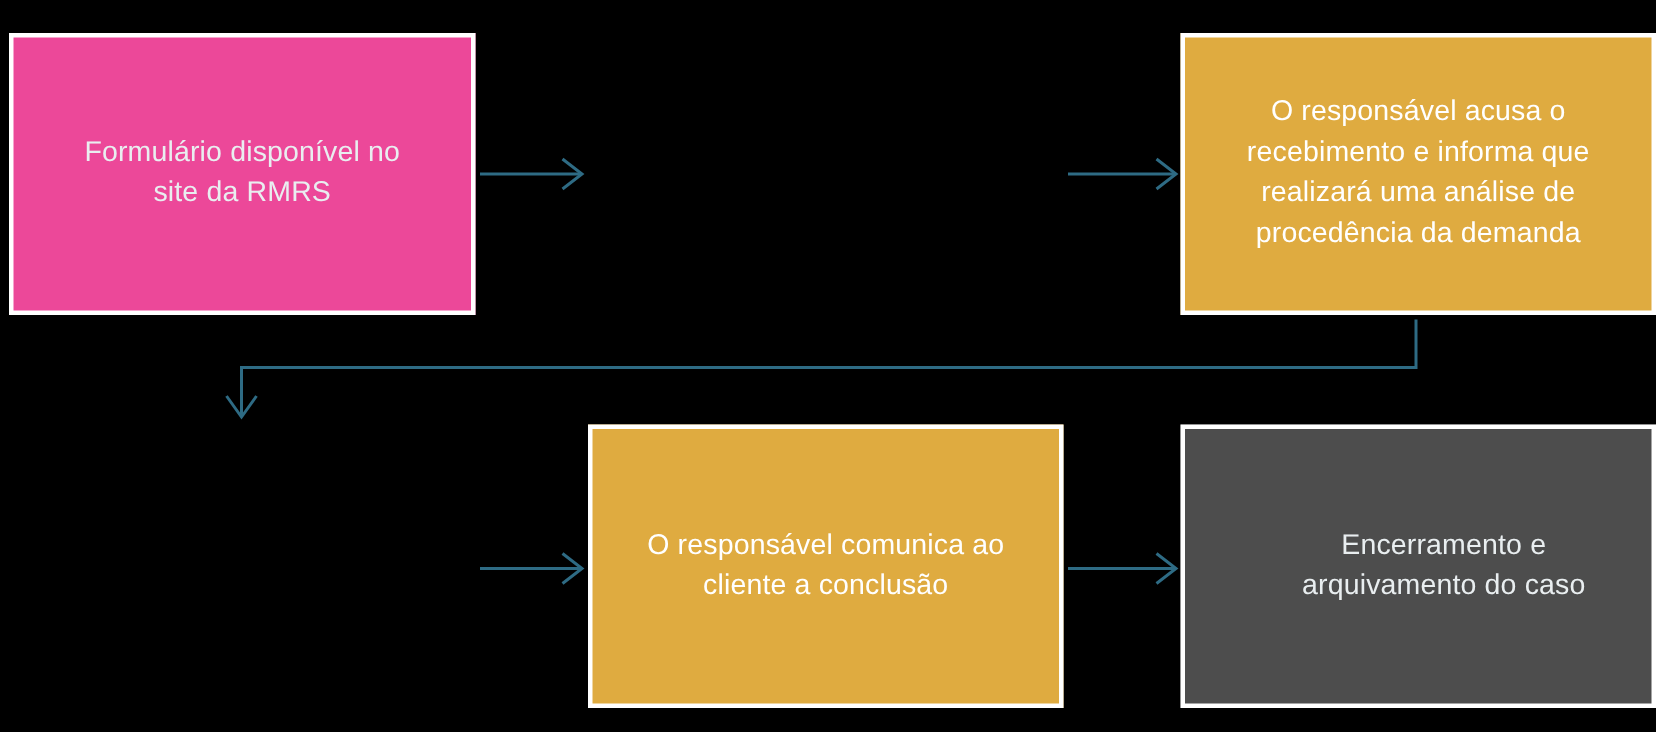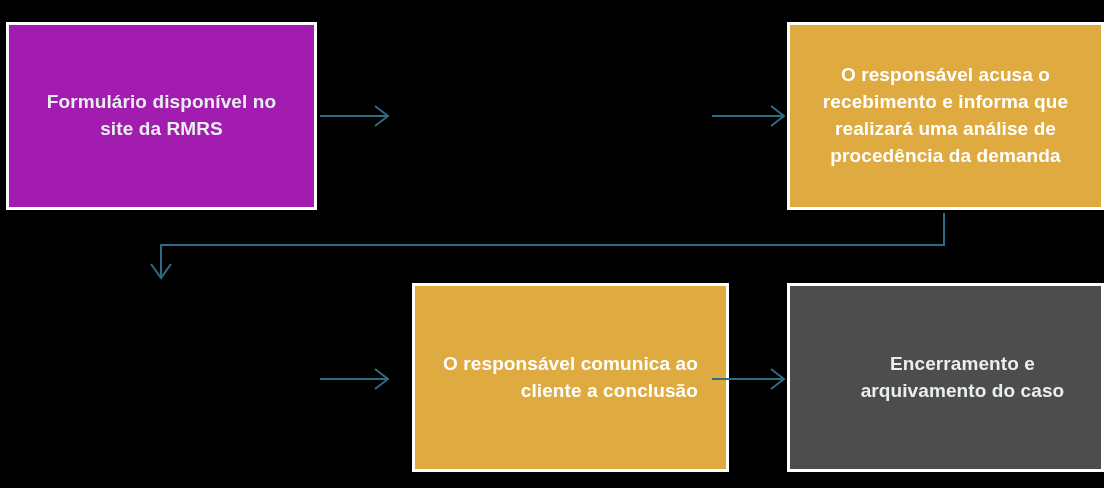--- a/index.html
+++ b/index.html
@@ -24,23 +24,22 @@
     display: flex;
     align-items: center;
     justify-content: center;
     text-align: center;
     color: #e9eef0;
     font-size: 19px;
     line-height: 1.42;
     letter-spacing: 0.1px;
     padding: 4px 10px;
     white-space: pre-line;
-    font-weight: bold;
   }
-  .node.teal   { background: #a21caf; }
+  .node.teal   { background: #ec4899; }
   .node.amber  { background: #DFAB40; color: #ffffff; }
   .node.gray   { background: #4D4D4D; color: #e9eef0; }
 
   
   .connector-layer {
     position: absolute;
     left: 0; top: 0;
     width: 1104px;
     height: 488px;
     pointer-events: none;
@@ -58,21 +57,21 @@
 
 
   <div class="node amber" style="left:787px; top:22px;  width:317px; height:188px;">
     <span>O responsável acusa o
 recebimento e informa que
 realizará uma análise de
 procedência da demanda</span>
   </div>
 
 
-  <div class="node amber" style="left:412px; top:283px; width:317px; height:189px;text-align:right;">
+  <div class="node amber" style="left:392px; top:283px; width:317px; height:189px;">
     <span>O responsável comunica ao
 cliente a conclusão</span>
   </div>
 
   <div class="node gray" style="left:787px; top:283px; width:317px; height:189px;padding-left:44px;">
     <span>Encerramento e
 arquivamento do caso</span>
   </div>
 
   <svg class="connector-layer" viewBox="0 0 1104 488" width="1104" height="488">

